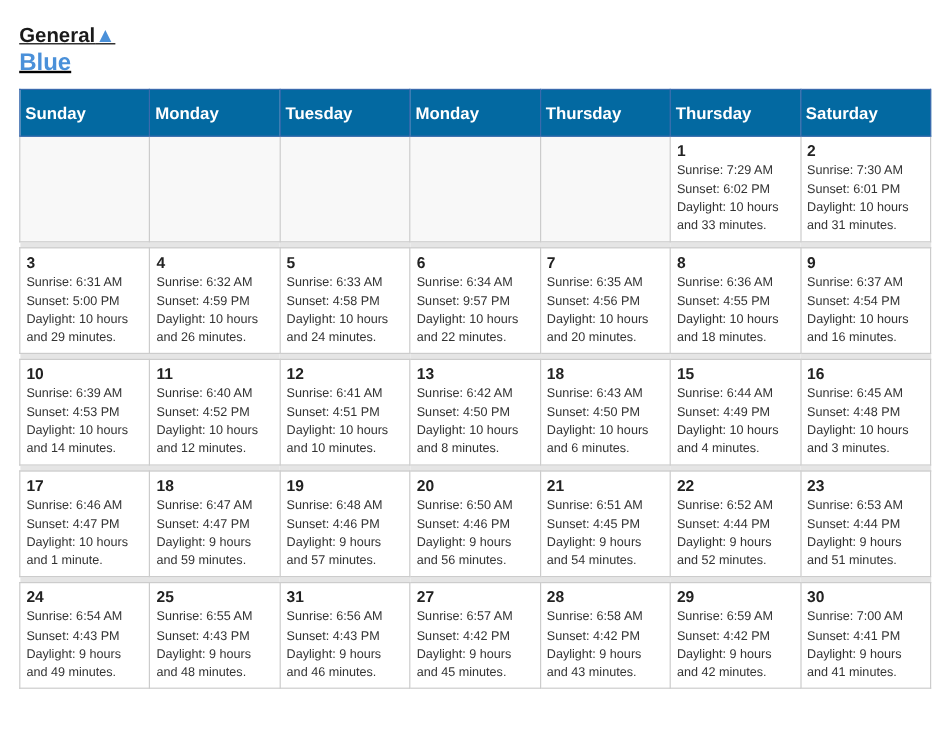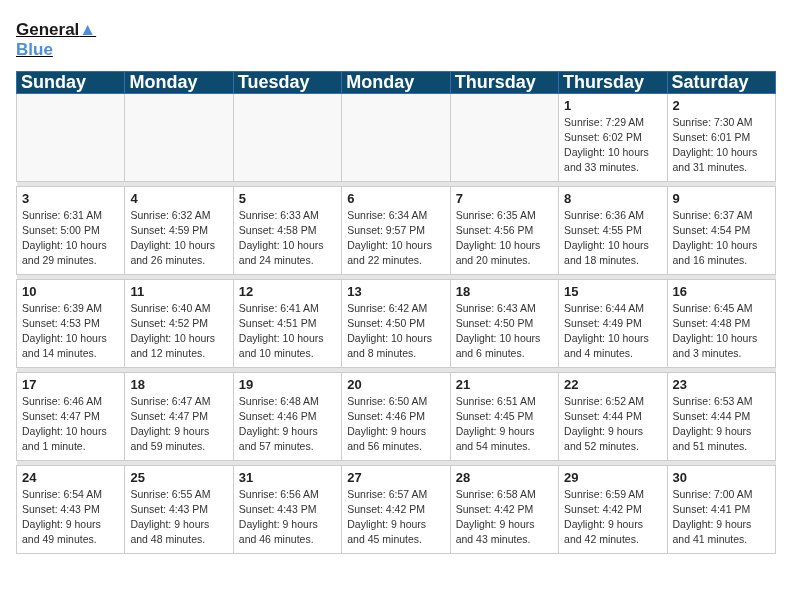--- a/index.html
+++ b/index.html
@@ -32,25 +32,25 @@
     }
     .location {
       font-size: 14px;
       color: #555;
     }
     .calendar {
       width: 100%;
       border-collapse: collapse;
     }
     .calendar th {
-      background: #0c4a6e;
+      background: #0369a1;
       color: #fff;
-      font-size: 18px;
+      font-size: 14px;
       font-weight: bold;
-      padding: 0 4px;
+      padding: 11px 4px;
       border: 1px solid #3a6aad;
       text-align: left;
     }
     .calendar td {
       border: 1px solid #ccc;
       vertical-align: top;
       padding: 4px 5px;
       width: 108px;
       height: 88px;
       background: #fff;
@@ -81,21 +81,21 @@
   </style>
 </head>
 <body>
 
 <div class="header">
   <div class="logo">
     <div>
       <div style="font-size:17px;font-weight:bold;color:#1a1a1a;line-height:1.2;">
         General<span style="color:#4a90d9;">▲</span>
       </div>
-      <div style="font-size:17px;font-weight:bold;color:#4a90d9;line-height:1.2;">Blue</div>
+      <div style="font-size:20px;font-weight:bold;color:#4a90d9;line-height:1.2;">Blue</div>
     </div>
   </div>
   <div class="title-block">
     <div class="month-title"></div>
     <div class="location"></div>
   </div>
 </div>
 
 <table class="calendar">
   <thead>

